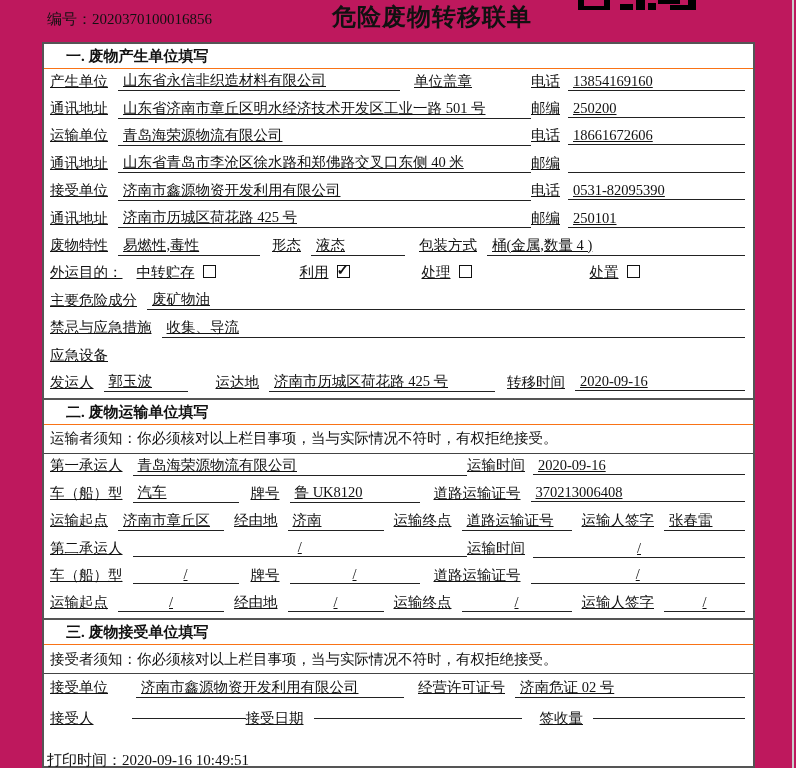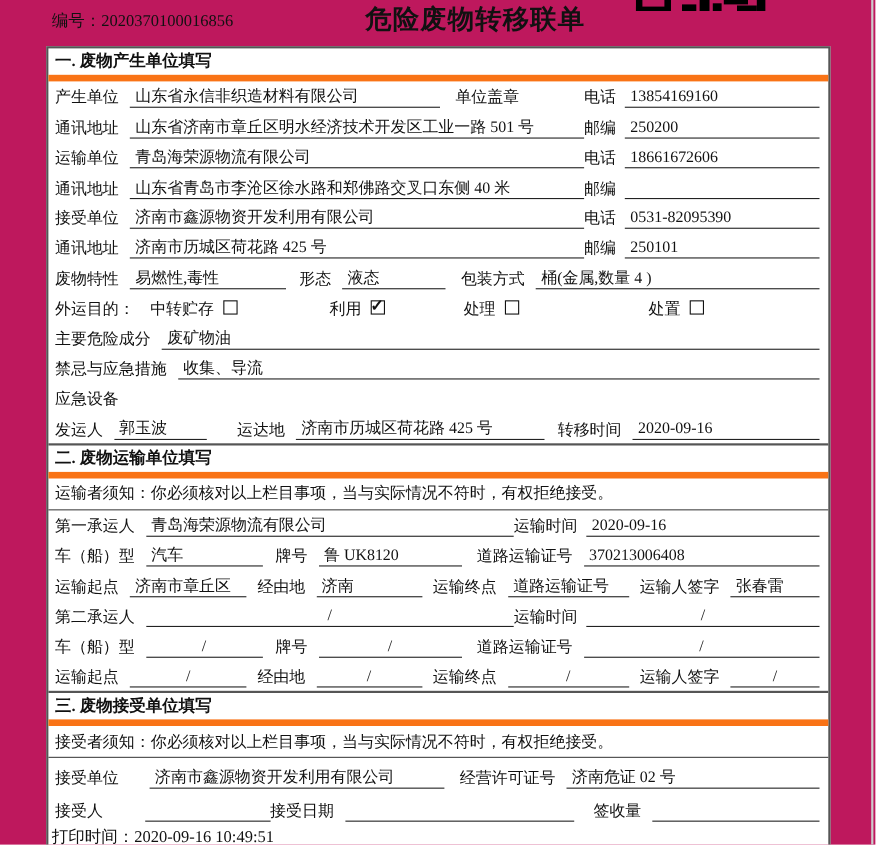--- a/index.html
+++ b/index.html
@@ -6,26 +6,26 @@
   .page { position:relative; width:796px; height:768px; background:#be185d;
           font-family:"Liberation Serif","DejaVu Serif",serif; color:#111; overflow:hidden; }
   .serial { position:absolute; left:47px; top:10px; font-size:15px; }
   .doc-title { position:absolute; left:332px; top:1px; font-size:24px; font-weight:bold; letter-spacing:1px; }
   .qr { position:absolute; left:578px; top:0; }
   .page-edge { position:absolute; right:2px; top:0; width:2px; height:100%; background:#cccccc; }
 
   .form { position:absolute; left:42px; top:42px; width:713px; box-sizing:border-box;
           border:2px solid #555; background:#fff; }
   .sec-title { height:24px; line-height:24px; font-weight:bold; font-size:15px;
-               padding-left:6px; border-bottom:6px solid #f97316; }
+               padding-left:22px; border-bottom:1px solid #f97316; }
   .sec-mid { border-top:2px solid #555; }
   .notice { height:28px; display:flex; align-items:center; padding-left:6px;
             font-size:14.5px; border-bottom:1px solid #444; }
-  .row { height:24.4px; display:flex; align-items:flex-end; padding:0 8px 3px 6px;
-         font-size:14.5px; white-space:nowrap; }
+  .row { height:24.4px; display:flex; align-items:center; padding:0 8px 3px 6px;
+         font-size:14.5px; white-space:nowrap;text-decoration:underline; }
   .row-t { height:27.5px; }
   .lbl { margin-right:10px; flex:0 0 auto; }
   .val { border-bottom:1px solid #222; padding:0 5px; min-width:28px; overflow:hidden; }
   .grow { flex:1 1 auto; }
   .ctr { text-align:center; }
   .rcol  { margin-left:auto; width:214px; display:flex; align-items:flex-end; flex:0 0 auto; }
   .rcol2 { margin-left:auto; width:278px; display:flex; align-items:flex-end; flex:0 0 auto; }
   .rcol .lbl, .rcol2 .lbl { margin-right:8px; }
   .rcol .val, .rcol2 .val { flex:1 1 auto; }
   .opt { display:inline-flex; align-items:center; flex:0 0 auto; }

